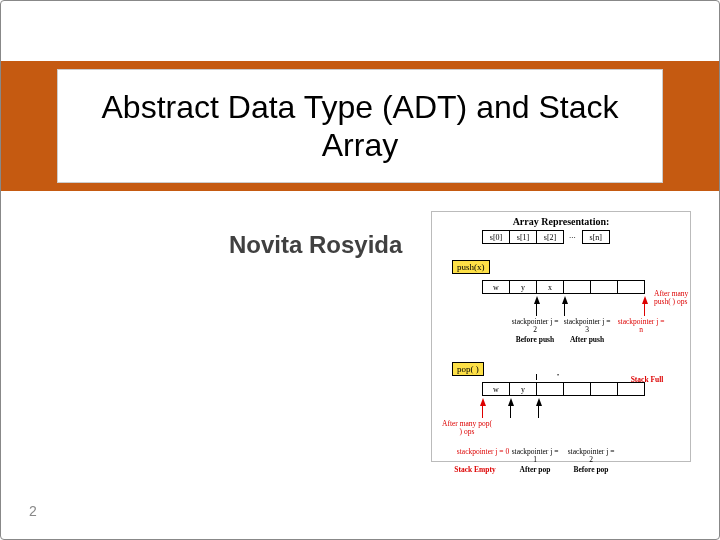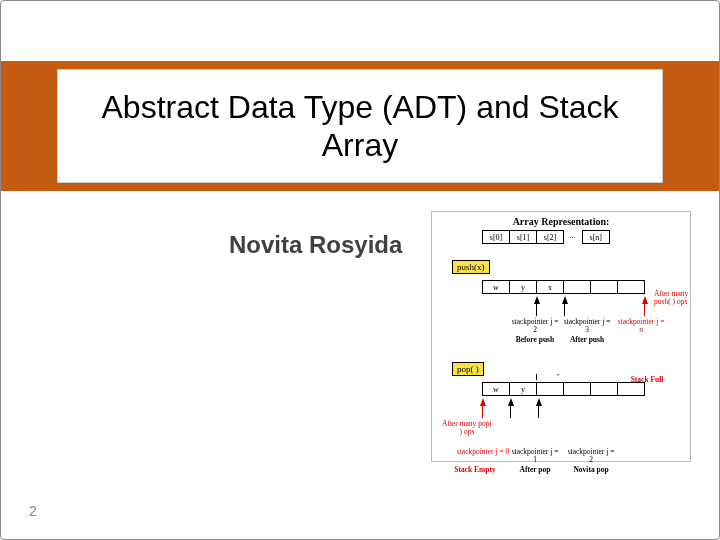--- a/index.html
+++ b/index.html
@@ -210,17 +210,17 @@
 
     <div class="small-text red" style="top:208px; left:10px; width:50px; text-align:center;">After many pop( ) ops</div>
 
     <div class="small-text red" style="top:236px; left:8px; width:54px;margin-left:16px;">stackpointer j = 0</div>
     <div class="small-text red bold" style="top:254px; left:16px; width:54px;">Stack Empty</div>
 
     <div class="small-text" style="top:236px; left:78px; width:50px;">stackpointer j = 1</div>
     <div class="small-text bold" style="top:254px; left:78px; width:50px;">After pop</div>
 
     <div class="small-text" style="top:236px; left:134px; width:50px;">stackpointer j = 2</div>
-    <div class="small-text bold" style="top:254px; left:134px; width:50px;">Novita pop</div>
+    <div class="small-text bold" style="top:254px; left:134px; width:50px;">Before pop</div>
   </div>
 
   <div class="page-num">2</div>
 </div>
 
 </body></html>

